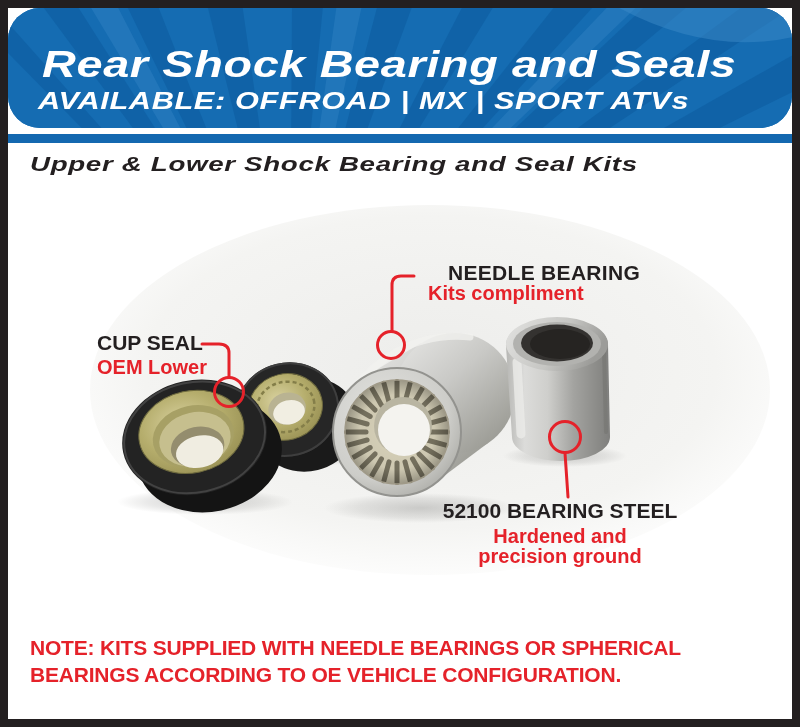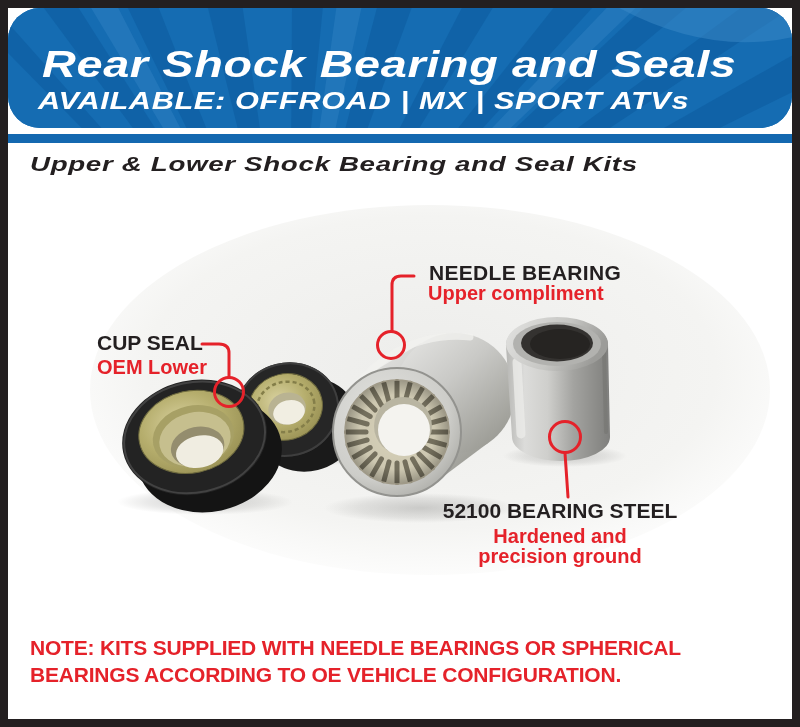--- a/index.html
+++ b/index.html
@@ -36,21 +36,21 @@
     position:absolute;left:30px;top:152px;color:var(--text-black);
     font-size:21px;font-weight:bold;font-style:italic;letter-spacing:.5px;white-space:nowrap;
     transform:scaleX(1.32);transform-origin:0 50%;
   }
   .art{position:absolute;left:0;top:0;width:800px;height:727px;display:block;}
   .lbl{position:absolute;font-weight:bold;white-space:nowrap;line-height:1.08;}
   .lbl-black{color:var(--text-black);}
   .lbl-red{color:var(--accent-red);}
   .cup-title{left:97px;top:332px;font-size:21px;}
   .cup-sub{left:97px;top:357px;font-size:20px;}
-  .needle-title{left:429px;top:262px;font-size:21px;letter-spacing:.3px;}
+  .needle-title{left:448px;top:262px;font-size:21px;letter-spacing:.3px;}
   .needle-sub{left:428px;top:283px;font-size:20px;}
   .steel-title{left:430px;top:500px;width:260px;text-align:center;font-size:21px;}
   .steel-sub{left:430px;top:526px;width:260px;text-align:center;font-size:20px;line-height:20px;white-space:pre-line;}
   .note{
     position:absolute;left:30px;top:634px;width:660px;color:var(--accent-red);
     font-size:21px;font-weight:bold;line-height:27px;letter-spacing:-.2px;white-space:pre-line;
   }
 </style>
 </head>
 <body>
@@ -222,21 +222,21 @@
       <circle cx="391" cy="345" r="13.5"></circle>
       <circle cx="565" cy="437" r="15.5"></circle>
       <path d="M 565 453 L 568 497"></path>
     </g>
   </svg>
 
   <div class="lbl lbl-black cup-title">CUP SEAL</div>
   <div class="lbl lbl-red cup-sub">OEM Lower</div>
 
   <div class="lbl lbl-black needle-title">NEEDLE BEARING</div>
-  <div class="lbl lbl-red needle-sub">Upper compliment</div>
+  <div class="lbl lbl-red needle-sub">Kits compliment</div>
 
   <div class="lbl lbl-black steel-title">52100 BEARING STEEL</div>
   <div class="lbl lbl-red steel-sub">Hardened and
 precision ground</div>
 
   <div class="note">NOTE: KITS SUPPLIED WITH NEEDLE BEARINGS OR SPHERICAL
 BEARINGS ACCORDING TO OE VEHICLE CONFIGURATION.</div>
 </div>
 
 </body></html>

